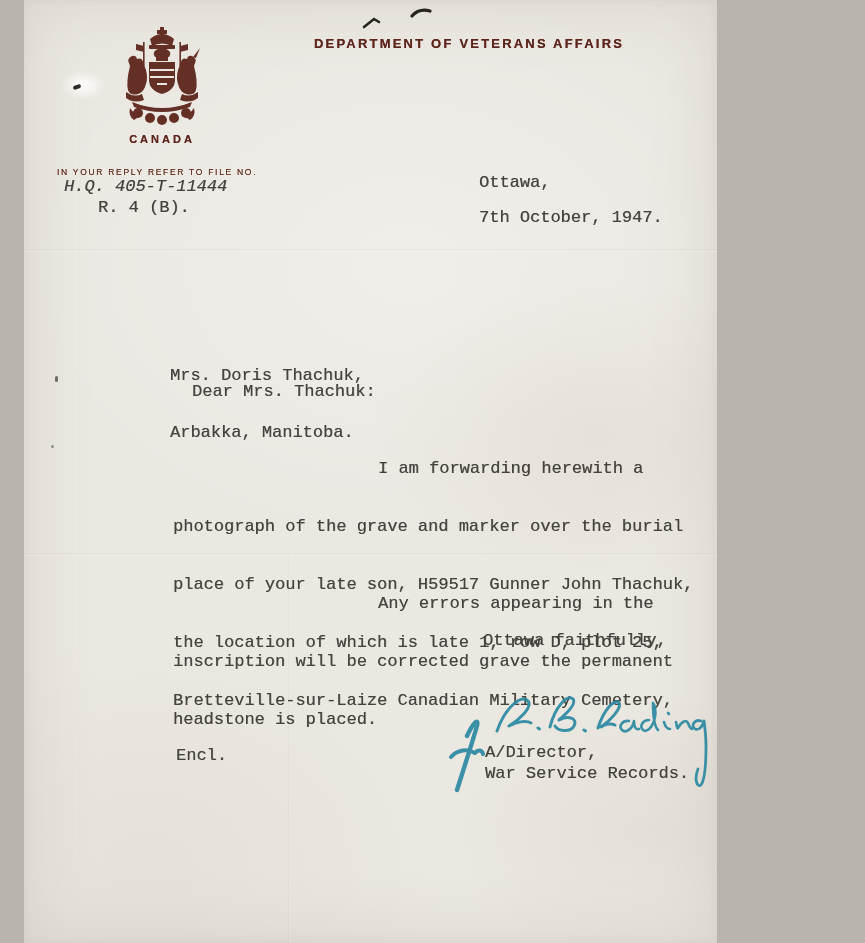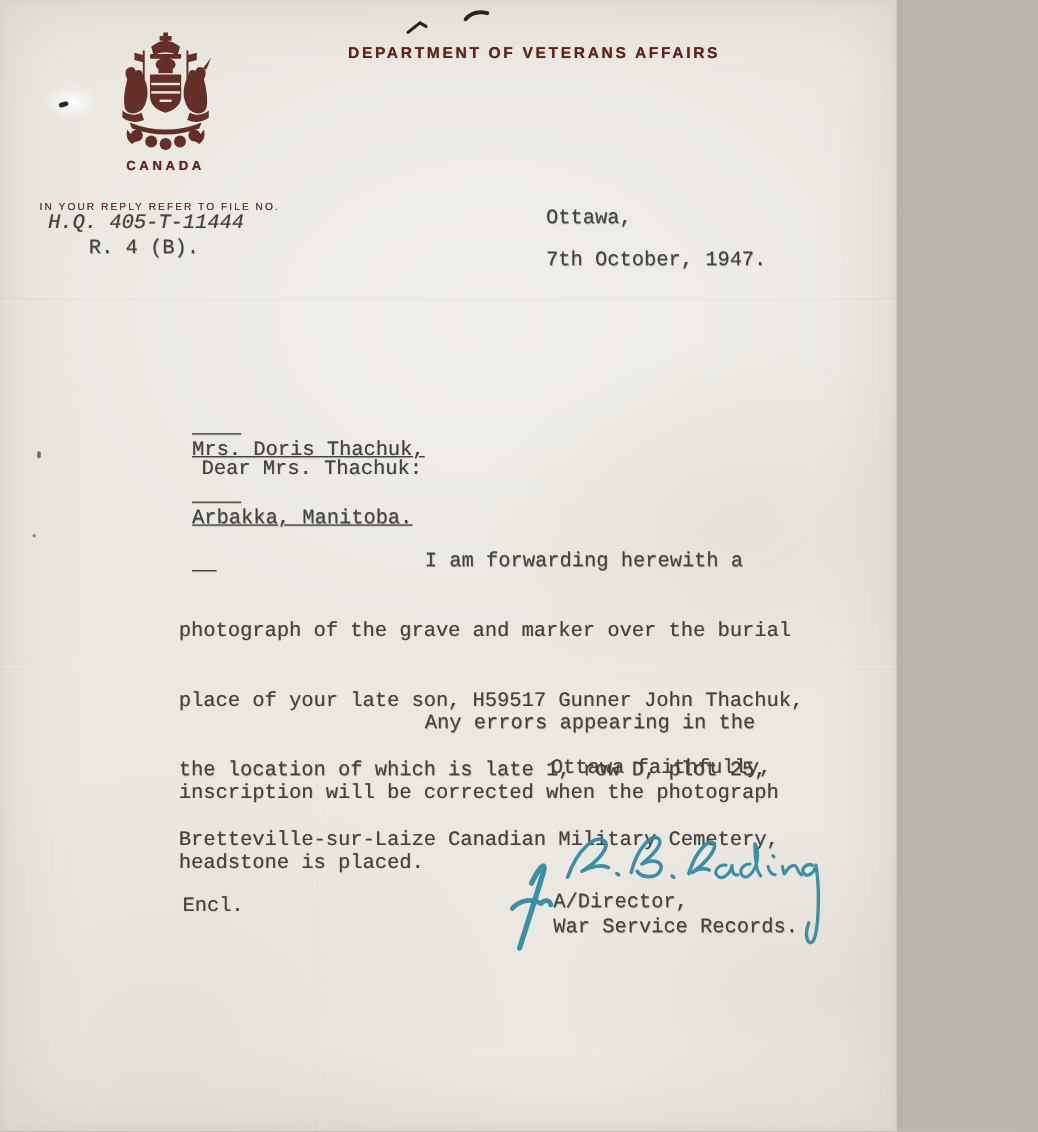--- a/index.html
+++ b/index.html
@@ -1,25 +1,26 @@
 <!DOCTYPE html>
 <html><head>
 <meta charset="utf-8">
 <style>
   html,body{margin:0;padding:0;background:#b8b4ab;}
   .page{
-    position:relative;width:747px;height:943px;overflow:hidden;
+    position:relative;width:693px;height:943px;overflow:hidden;
     font-family:"Liberation Sans", sans-serif;
     background:
       radial-gradient(ellipse 320px 220px at 82% 46%, rgba(203,193,172,.20), transparent 70%),
       radial-gradient(ellipse 420px 320px at 18% 92%, rgba(198,188,166,.16), transparent 72%),
       radial-gradient(ellipse 520px 380px at 55% 28%, rgba(255,255,255,.28), transparent 75%),
       radial-gradient(ellipse 300px 200px at 90% 88%, rgba(196,186,164,.18), transparent 70%),
       #ebe8e2;
     box-shadow: inset 0 0 70px rgba(118,103,78,.16), inset 0 0 10px rgba(118,103,78,.07);
+    margin-left: 24px;
   }
   
   .crease-h{position:absolute;left:0;width:865px;height:3px;
     background:linear-gradient(to bottom, rgba(135,124,102,.10), rgba(255,255,255,.30));}
   .crease-v{position:absolute;width:3px;
     background:linear-gradient(to right, rgba(135,124,102,.09), rgba(255,255,255,.26));}
   .scratch{position:absolute;border-radius:50%;background:
     radial-gradient(ellipse at center, rgba(255,255,255,.95), rgba(255,255,255,0) 70%);}
   .speck{position:absolute;background:#2c2a25;border-radius:2px;}
   
@@ -31,21 +32,21 @@
   .refer{position:absolute;left:33px;top:167px;color:#63301f;font-weight:normal;
     font-size:8.5px;letter-spacing:1.7px;text-shadow:0 0 .5px rgba(99,48,31,.75);}
   
   .typed{position:absolute;font-family:"Liberation Mono","DejaVu Sans Mono",monospace;
     font-size:17px;color:#44423d;white-space:pre;
     text-shadow:0.4px 0.4px 0.6px rgba(62,60,55,.55);}
   .file1{left:40px;top:177px;font-style:italic;}
   .file2{left:74px;top:198px;}
   .city{left:455px;top:173px;}
   .date{left:455px;top:208px;}
-  .recipient{left:160px;top:328px;text-decoration:underline;}
+  .recipient{left:146px;top:328px;}
   .recipient .tline{height:19px;line-height:19px;}
   .salutation{left:168px;top:382px;}
   .para{width:640px;}
   .para1{left:149px;top:421px;}
   .para2{left:149px;top:556px;}
   .tline{height:20px;line-height:20px;white-space:pre;}
   .indent{text-indent:205px;}
   .valediction{left:459px;top:631px;}
   .title1{left:461px;top:743px;}
   .title2{left:461px;top:764px;}
@@ -120,21 +121,21 @@
   <div class="typed para para1">
     <div class="tline indent">I am forwarding herewith a</div>
     <div class="tline">photograph of the grave and marker over the burial</div>
     <div class="tline">place of your late son, H59517 Gunner John Thachuk,</div>
     <div class="tline">the location of which is late 1, row D, plot 25,</div>
     <div class="tline">Bretteville-sur-Laize Canadian Military Cemetery,</div>
   </div>
 
   <div class="typed para para2">
     <div class="tline indent">Any errors appearing in the</div>
-    <div class="tline">inscription will be corrected when the photograph</div>
+    <div class="tline">inscription will be corrected grave the permanent</div>
     <div class="tline">headstone is placed.</div>
   </div>
 
   <div class="typed valediction">Ottawa faithfully,</div>
 
   <svg class="sig" width="295" height="125" viewBox="0 0 295 125" aria-label="F. B. Lading">
     <g stroke="#2c89a2" fill="none" stroke-linecap="round" stroke-linejoin="round" opacity=".92">
 
       <path stroke-width="3" d="M60 55 C68 32 84 18 91 25 C96 31 82 44 72 50 C79 46 89 44 94 47"></path>
       <path stroke-width="3" d="M101 52 l1.5 1"></path>

